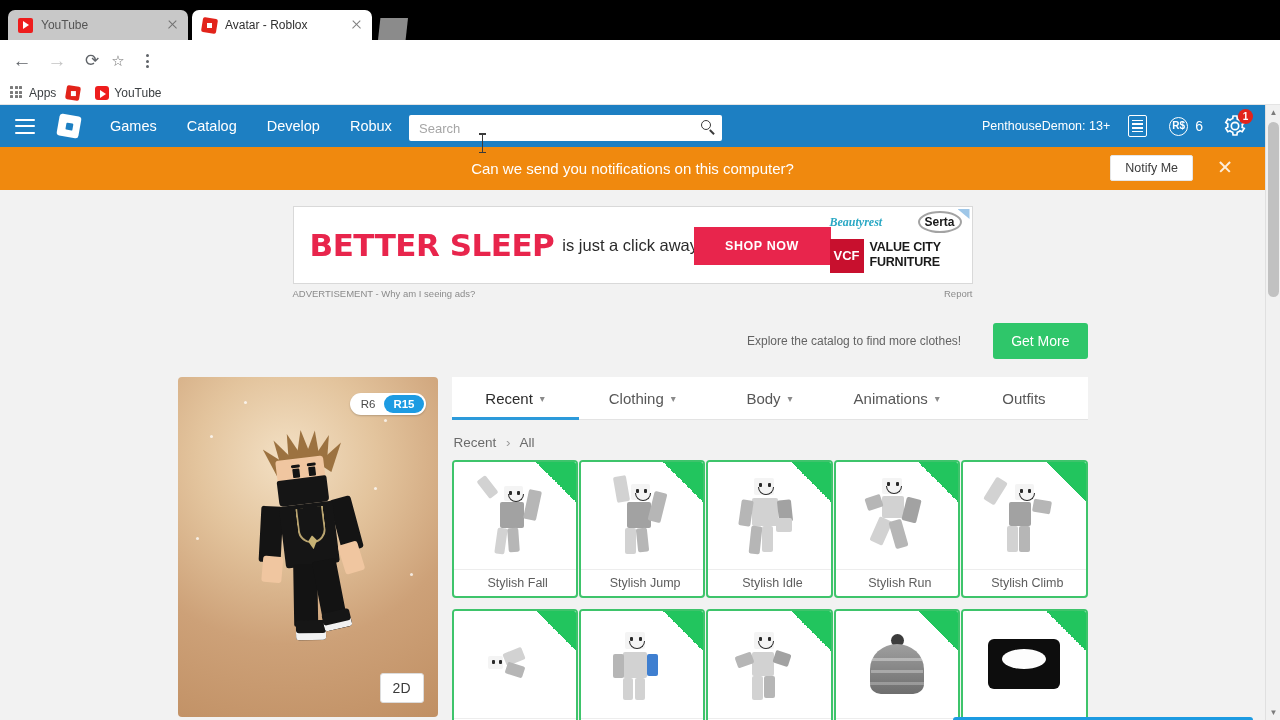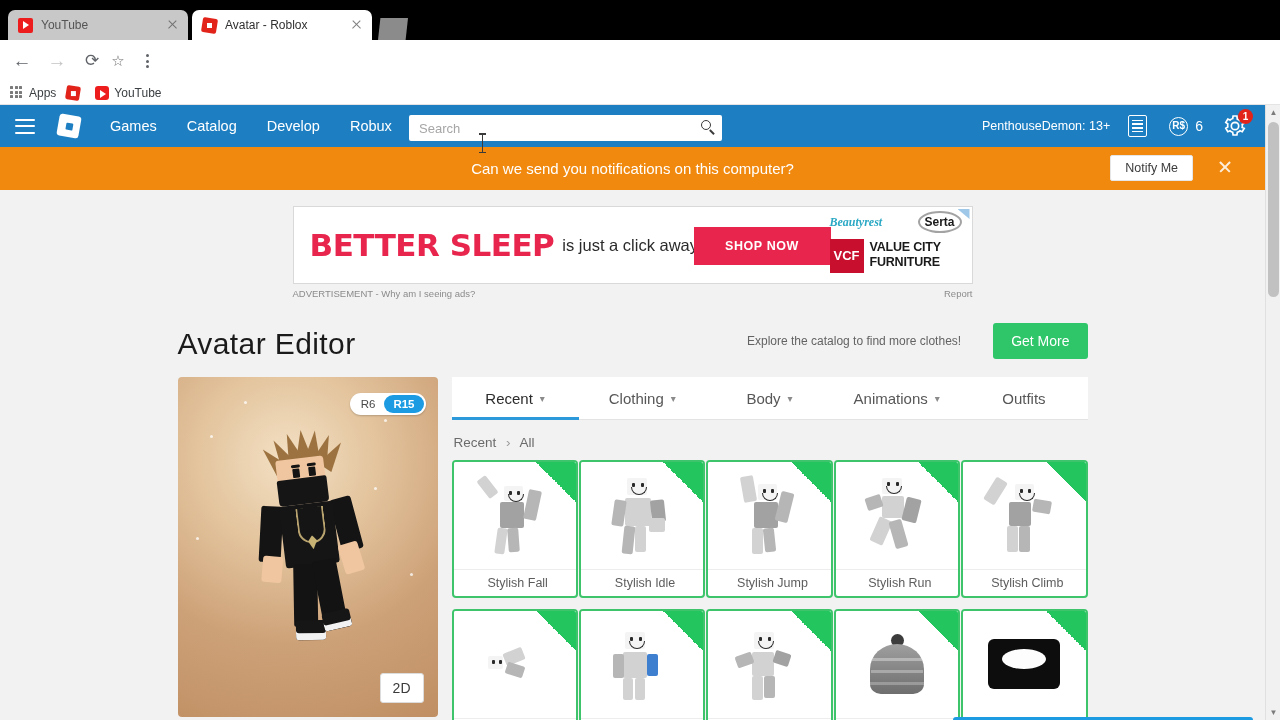--- a/index.html
+++ b/index.html
@@ -303,21 +303,20 @@
           <span class="b-vct"><span>VALUE CITY</span><br><span>FURNITURE</span></span>
         </div>
         <span class="adchoice"></span>
       </div>
       <div class="adfoot">
         <span>ADVERTISEMENT - Why am I seeing ads?</span>
         <span>Report</span>
       </div>
 
       <div class="pagehead">
-        <span class="ptitle">Avatar Editor</span>
         <span class="phright">
           <span class="explore">Explore the catalog to find more clothes!</span>
           <span class="getmore">Get More</span>
         </span>
       </div>
 
       <div class="mainrow">
 
         <div class="avatarpane">
           <span class="sparkle" style="left:32px;top:58px;"></span>
@@ -407,57 +406,57 @@
                   <span class="tp" style="left:30px;top:54px;width:11px;height:24px;transform:rotate(-4deg);"></span>
                 </div>
                 <span class="corner"></span>
               </div>
               <div class="cname">Stylish Fall</div>
             </div>
 
             <div class="card">
               <div class="thumbwrap">
                 <div class="thumb">
+                  <span class="tp lt" style="left:10px;top:2px;width:13px;height:26px;transform:rotate(-10deg);"></span>
+                  <span class="tface" style="left:26px;top:10px;width:19px;height:16px;"></span>
+                  <span class="eye" style="left:31px;top:15px;"></span>
+                    <span class="eye" style="left:39px;top:15px;"></span>
+                  <span class="smile" style="left:30px;top:19px;"></span>
+                  <span class="tp dk" style="left:22px;top:28px;width:24px;height:26px;"></span>
+                  <span class="tp" style="left:46px;top:18px;width:13px;height:30px;transform:rotate(14deg);"></span>
+                  <span class="tp lt" style="left:20px;top:54px;width:11px;height:26px;"></span>
+                  <span class="tp" style="left:32px;top:54px;width:11px;height:24px;transform:rotate(-6deg);"></span>
+                </div>
+                <span class="corner"></span>
+              </div>
+              <div class="cname">Stylish Jump</div>
+            </div>
+
+            <div class="card">
+              <div class="thumbwrap">
+                <div class="thumb">
                   <span class="tface" style="left:22px;top:4px;width:20px;height:17px;"></span>
                   <span class="eye" style="left:27px;top:9px;"></span>
                     <span class="eye" style="left:36px;top:9px;"></span>
                   <span class="smile" style="left:26px;top:13px;"></span>
                   <span class="tp lt" style="left:20px;top:24px;width:26px;height:28px;"></span>
                   <span class="tp" style="left:8px;top:26px;width:12px;height:26px;transform:rotate(8deg);"></span>
                   <span class="tp dk" style="left:46px;top:26px;width:14px;height:22px;transform:rotate(-6deg);"></span>
                   <span class="tp lt" style="left:44px;top:44px;width:16px;height:14px;"></span>
                   <span class="tp" style="left:18px;top:52px;width:11px;height:28px;transform:rotate(6deg);"></span>
                   <span class="tp lt" style="left:30px;top:52px;width:11px;height:26px;"></span>
                 </div>
                 <span class="corner"></span>
               </div>
               <div class="cname">Stylish Idle</div>
             </div>
 
             <div class="card">
               <div class="thumbwrap">
                 <div class="thumb">
-                  <span class="tp lt" style="left:10px;top:2px;width:13px;height:26px;transform:rotate(-10deg);"></span>
-                  <span class="tface" style="left:26px;top:10px;width:19px;height:16px;"></span>
-                  <span class="eye" style="left:31px;top:15px;"></span>
-                    <span class="eye" style="left:39px;top:15px;"></span>
-                  <span class="smile" style="left:30px;top:19px;"></span>
-                  <span class="tp dk" style="left:22px;top:28px;width:24px;height:26px;"></span>
-                  <span class="tp" style="left:46px;top:18px;width:13px;height:30px;transform:rotate(14deg);"></span>
-                  <span class="tp lt" style="left:20px;top:54px;width:11px;height:26px;"></span>
-                  <span class="tp" style="left:32px;top:54px;width:11px;height:24px;transform:rotate(-6deg);"></span>
-                </div>
-                <span class="corner"></span>
-              </div>
-              <div class="cname">Stylish Jump</div>
-            </div>
-
-            <div class="card">
-              <div class="thumbwrap">
-                <div class="thumb">
                   <span class="tface" style="left:22px;top:4px;width:20px;height:16px;"></span>
                   <span class="eye" style="left:27px;top:8px;"></span>
                     <span class="eye" style="left:36px;top:8px;"></span>
                   <span class="smile" style="left:26px;top:12px;"></span>
                   <span class="tp lt" style="left:22px;top:22px;width:22px;height:22px;"></span>
                   <span class="tp" style="left:6px;top:22px;width:16px;height:13px;transform:rotate(-18deg);"></span>
                   <span class="tp dk" style="left:44px;top:24px;width:15px;height:24px;transform:rotate(14deg);"></span>
                   <span class="tp lt" style="left:14px;top:44px;width:14px;height:26px;transform:rotate(24deg);"></span>
                   <span class="tp" style="left:32px;top:46px;width:13px;height:28px;transform:rotate(-16deg);"></span>
                 </div>

